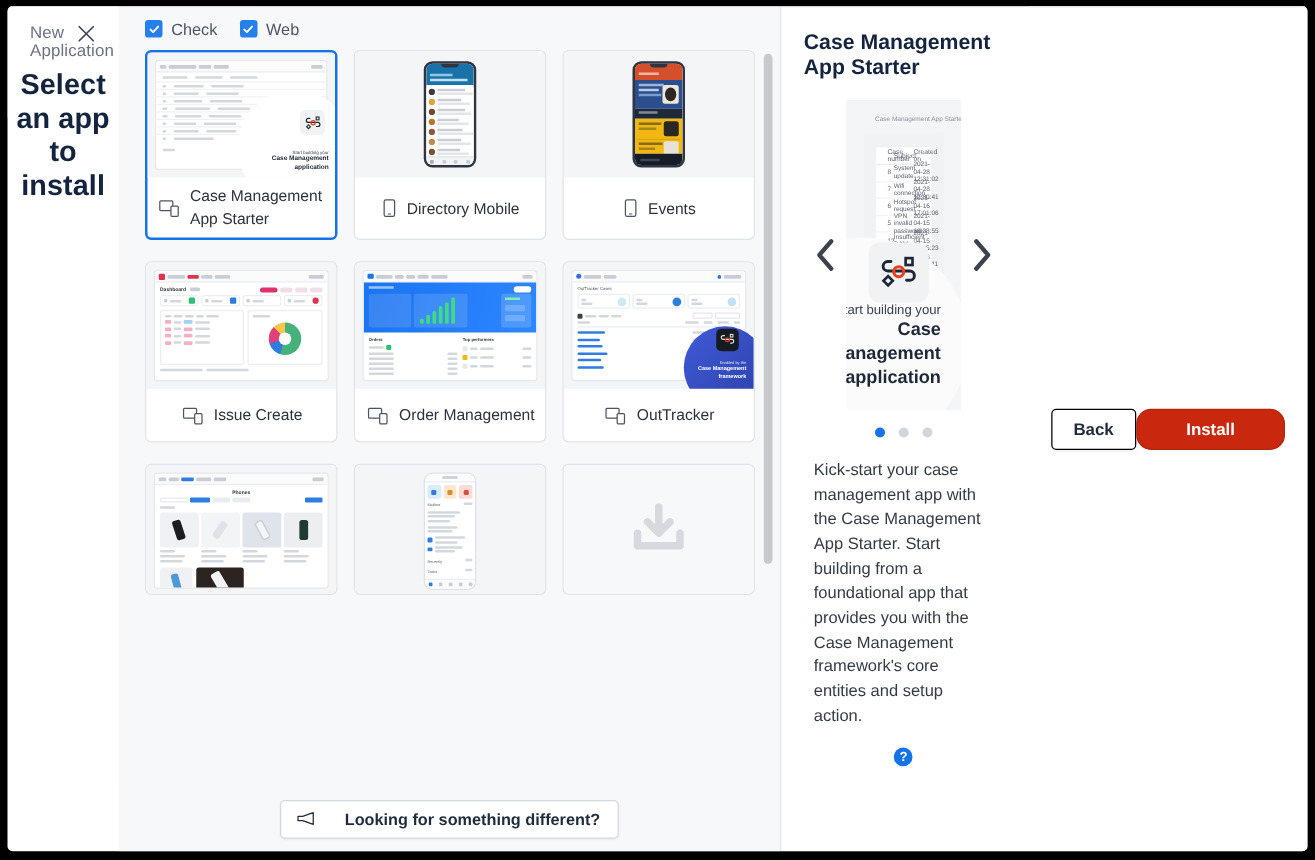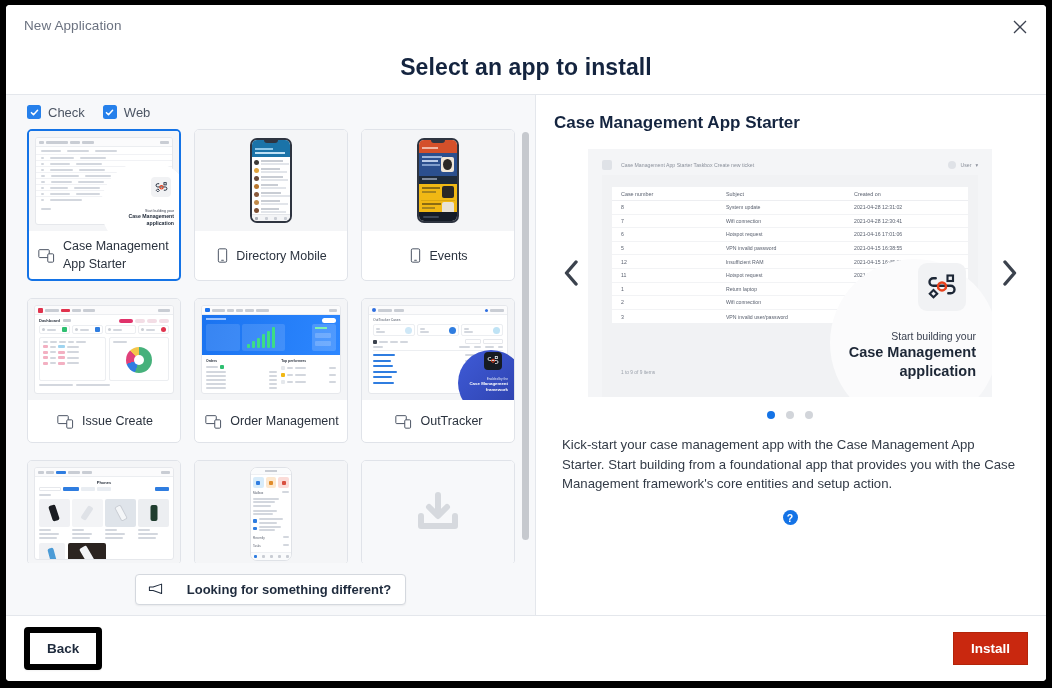--- a/index.html
+++ b/index.html
@@ -10,21 +10,21 @@
     overflow: hidden;
   }
   .dialog {
     position: absolute;
     left: 6px; top: 5px;
     width: 1040px; height: 676px;
     background: #ffffff;
     border-radius: 4px;
     overflow: hidden;
     display: flex;
-    flex-direction: column;
+    flex-direction: row;
     box-shadow: 0 2px 10px rgba(0,0,0,.35);
     justify-content: center;
   }
   
   .dlg-head {
     position: relative;
     height: 89px;
     flex: 0 0 89px;
     background: #fff;
   }
@@ -208,32 +208,31 @@
   
   .dlg-foot {
     flex: 0 0 66px;
     border-top: 1px solid #e4e7ec;
     display: flex; align-items: center;
     justify-content: space-between;
     padding: 0 18px;
     background: #fff;
   }
   .btn-back {
-    background: #fff; border: 6px solid #000000; border-radius: 4px;
+    background: #fff; border: 1px solid #000000; border-radius: 4px;
     padding: 8px 17px;
     font-size: 13.5px; font-weight: bold; color: #1f2b3d;
     cursor: pointer;
     box-shadow: 0 1px 2px rgba(0,0,0,.05);
   }
   .btn-install {
-    background: #c9280f; border: 1px solid #b32409; border-radius: 0;
-    padding: 8px 17px;
+    background: #c9280f; border: 1px solid #b32409; border-radius: 12px;
+    padding: 8px 39px;
     font-size: 13.5px; font-weight: bold; color: #fff;
     cursor: pointer;
-    margin-left: 28px;
   }
 
   
   .mini { position: absolute; inset: 0; }
   .mini-browser { position:absolute; left:6px; top:6px; right:6px; bottom:6px; background:#fff; border:1px solid #e6e8ec; border-radius:3px; overflow:hidden; }
   .mini-bar { height:9px; background:#fbfbfc; border-bottom:1px solid #eceef1; display:flex; align-items:center; gap:2px; padding:0 3px; }
   .mini-chip { height:3px; border-radius:1px; background:#c9cdd4; }
   .mini-row { height:6px; border-bottom:1px solid #f1f2f5; display:flex; align-items:center; gap:6px; padding:0 5px; }
   .mini-cell { height:2px; border-radius:1px; background:#d3d7de; }
   .cm-swirl {

